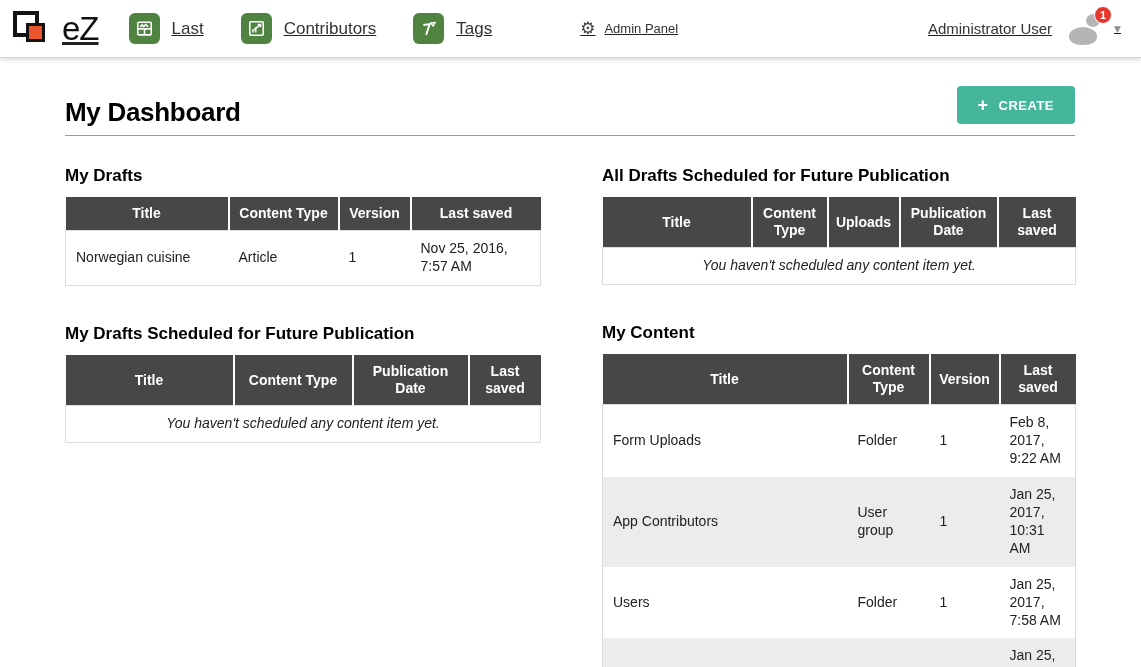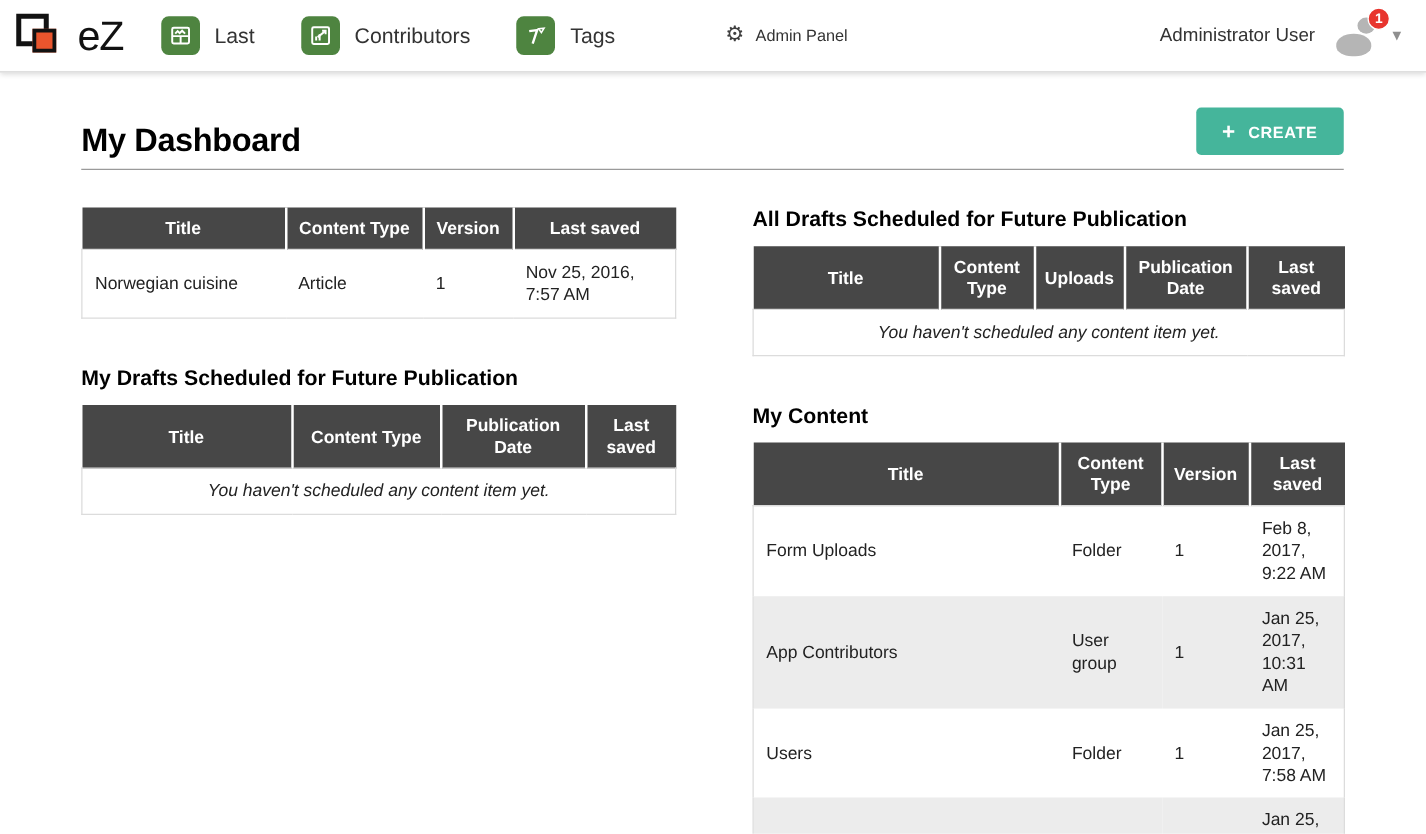--- a/index.html
+++ b/index.html
@@ -10,21 +10,21 @@
     font-family: "Liberation Sans", sans-serif;
   }
 
   
   .navbar {
     height: 58px; background: #fff;
     display: flex; align-items: center;
     padding: 0 20px 0 10px;
     border-bottom: 1px solid #d5d5d5;
     box-shadow: 0 2px 4px rgba(0,0,0,.14);
-    position: relative; z-index: 2;
+    position: relative; z-index: 2; text-decoration: underline;
   }
   .logo { display: flex; align-items: center; margin-right: 30px; cursor: pointer; }
   .logo-mark { position: relative; width: 52px; height: 46px; display: inline-block; }
   .sq-outline { position: absolute; left: 3px; top: 5px; width: 26px; height: 26px; border: 4px solid #121212; background: #fff; }
   .sq-orange  { position: absolute; left: 16px; top: 17px; width: 19px; height: 19px; border: 3px solid #121212; background: #e9552d; }
   .logo-text { font-size: 33px; color: #111; letter-spacing: -1px; }
 
   .nav-items { display: flex; align-items: center; gap: 37px; }
   .nav-item { display: flex; align-items: center; gap: 12px; cursor: pointer; text-decoration: none; }
   .nav-icon {
@@ -162,20 +162,21 @@
   <div class="page-header">
     <h1>My Dashboard</h1>
     <button class="create-btn">
       <span class="plus-glyph">+</span>
       <span>CREATE</span>
     </button>
   </div>
 
   <div class="grid">
     <section class="col">
+      <h2>My Drafts</h2>
       <table class="tbl tbl-mydrafts">
         <thead>
             <tr>
               <th>Title</th>
               <th>Content Type</th>
               <th>Version</th>
               <th>Last saved</th>
             </tr>
           </thead>
         <tbody>

